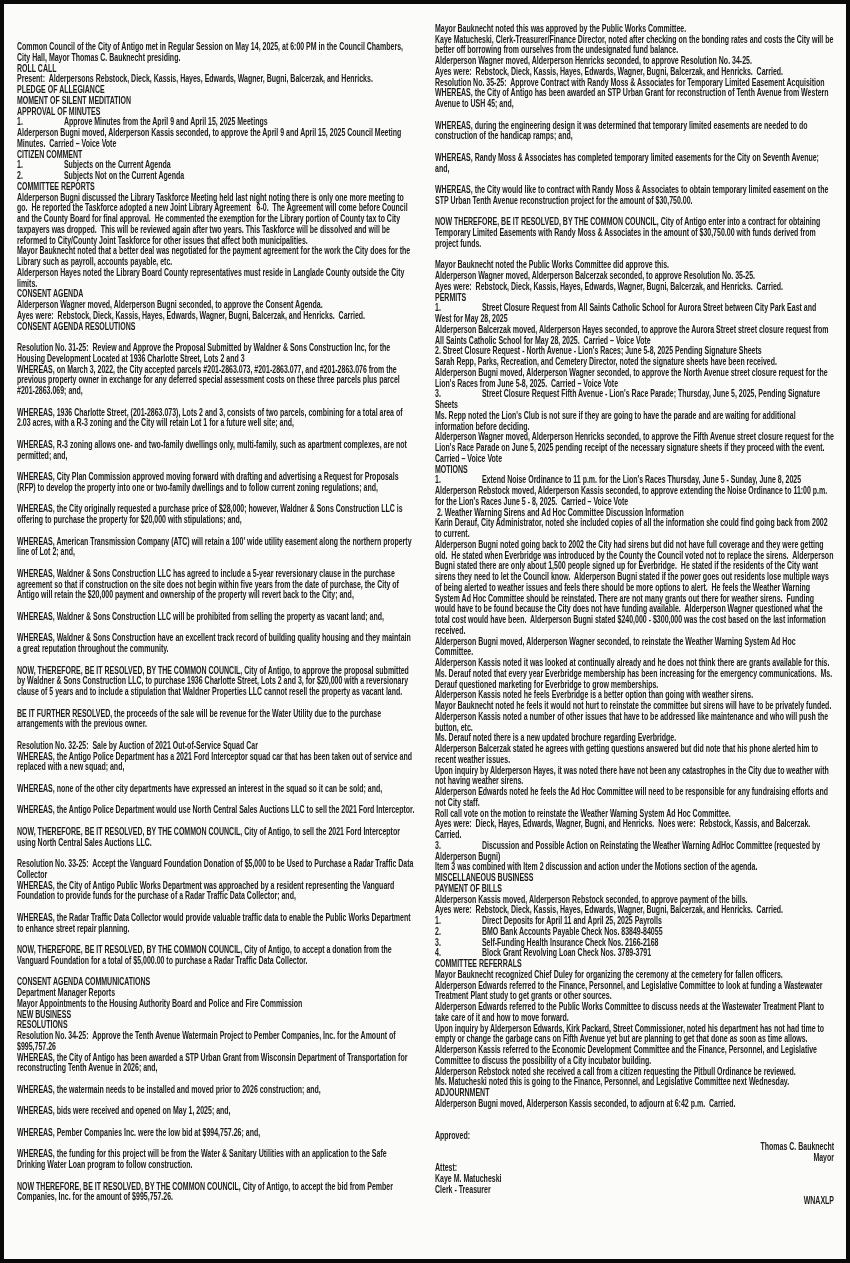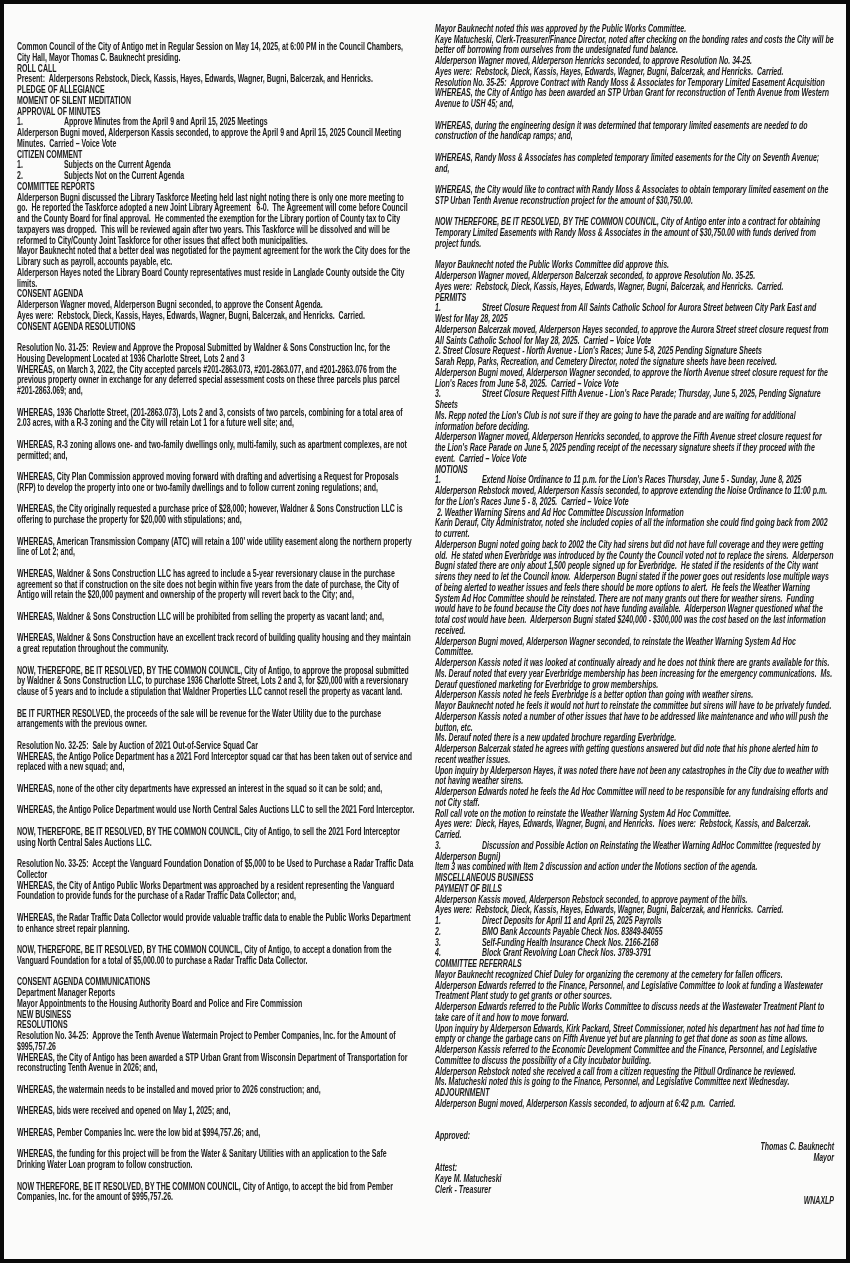--- a/index.html
+++ b/index.html
@@ -17,21 +17,21 @@
     overflow: hidden;
     font-family: "Liberation Sans", "DejaVu Sans", sans-serif;
   }
   .colwrap {
     position: absolute;
     top: 9px;
     height: 1246px;
     overflow: hidden;
   }
   .colwrap.left  { left: 13px;  width: 399px; margin-top: 29px; }
-  .colwrap.right { left: 431px; width: 400px; font-style: italic; }
+  .colwrap.right { left: 431px; width: 400px; }
   .col {
     width: 570px;
     transform: scaleX(0.700);
     transform-origin: 0 0;
   }
   .ln {
     margin: 0;
     padding: 0;
     font-size: 10px;
     line-height: 10.75px;

